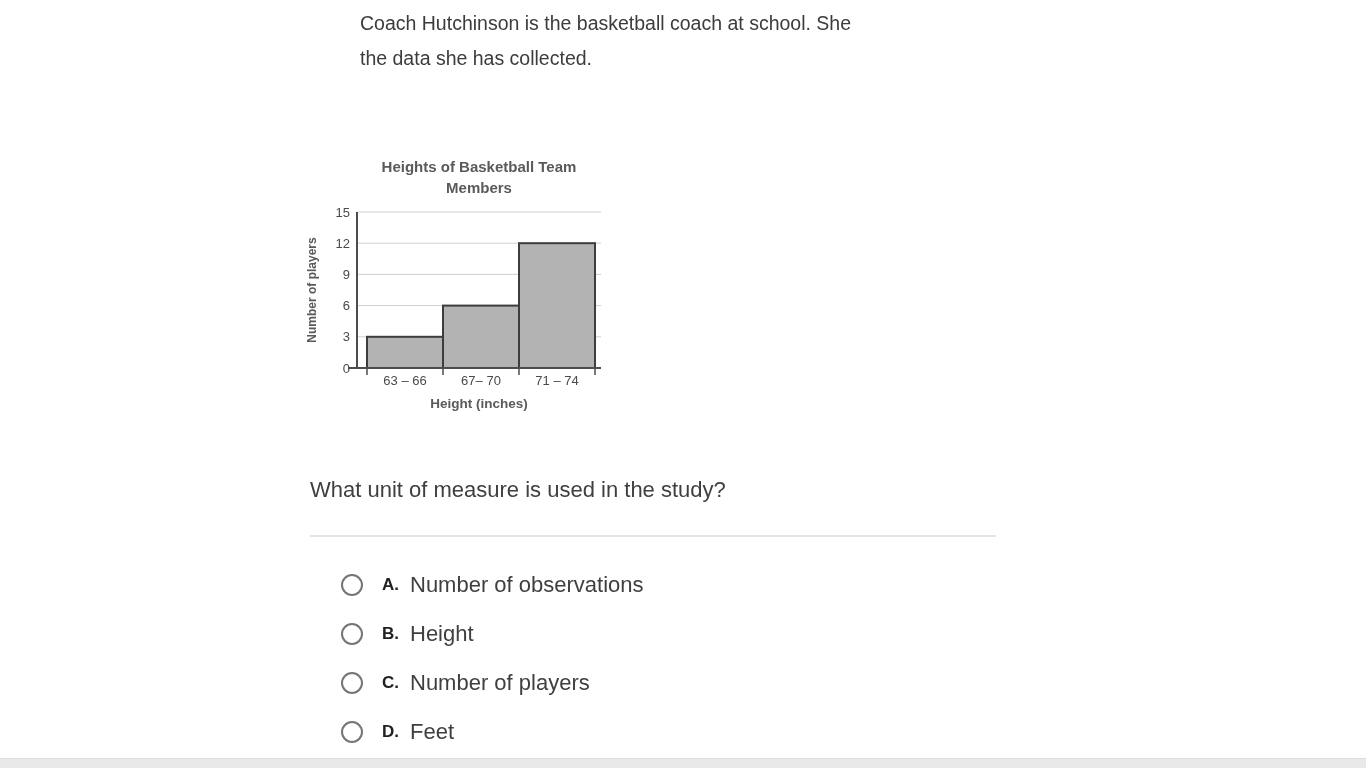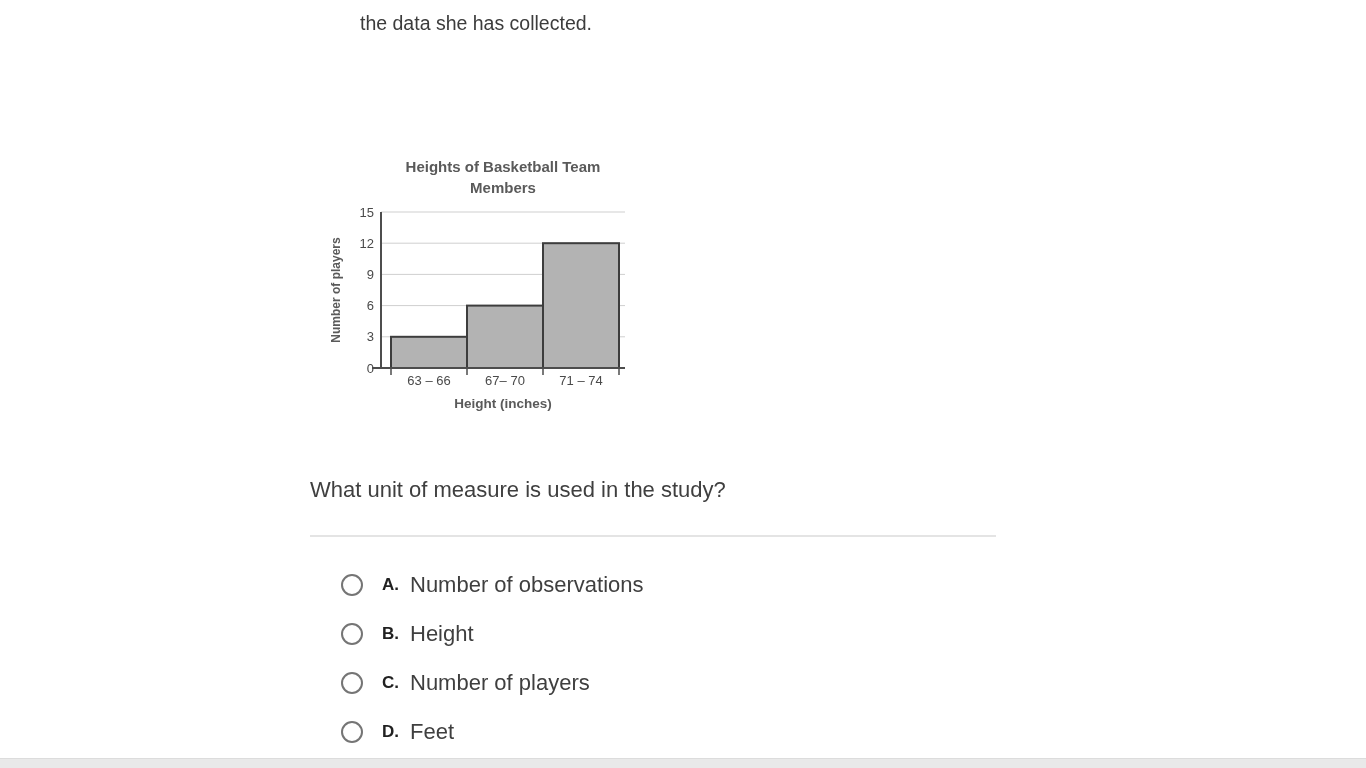--- a/index.html
+++ b/index.html
@@ -13,21 +13,21 @@
   .intro {
     position: absolute;
     left: 360px; top: 6px;
     width: 600px;
     font-size: 19.5px;
     line-height: 34.8px;
     color: #3c3c3c;
   }
   .chart-figure {
     position: absolute;
-    left: 324px; top: 146px;
+    left: 300px; top: 146px;
     width: 308px; height: 276px;
   }
   .question {
     position: absolute;
     left: 310px; top: 477px;
     font-size: 22px;
     color: #3f3f3f;
   }
   .divider {
     position: absolute;
@@ -69,20 +69,21 @@
     left: 0; bottom: 0;
     width: 1366px; height: 10px;
     background: #e9e9e9;
     border-top: 1px solid #dcdcdc;
   }
 </style>
 </head>
 <body>
 
 <div class="intro">
+    <div>Coach Hutchinson is the basketball coach at school. She</div>
     <div>the data she has collected.</div>
   </div>
 
 <figure class="chart-figure">
   <svg width="308" height="276" viewBox="0 0 308 276" xmlns="http://www.w3.org/2000/svg">
       <line x1="57" y1="190.8" x2="301" y2="190.8" stroke="#cfcfcf" stroke-width="1"></line>
       <line x1="57" y1="159.6" x2="301" y2="159.6" stroke="#cfcfcf" stroke-width="1"></line>
       <line x1="57" y1="128.39999999999998" x2="301" y2="128.39999999999998" stroke="#cfcfcf" stroke-width="1"></line>
       <line x1="57" y1="97.19999999999999" x2="301" y2="97.19999999999999" stroke="#cfcfcf" stroke-width="1"></line>
       <line x1="57" y1="66" x2="301" y2="66" stroke="#cfcfcf" stroke-width="1"></line>

